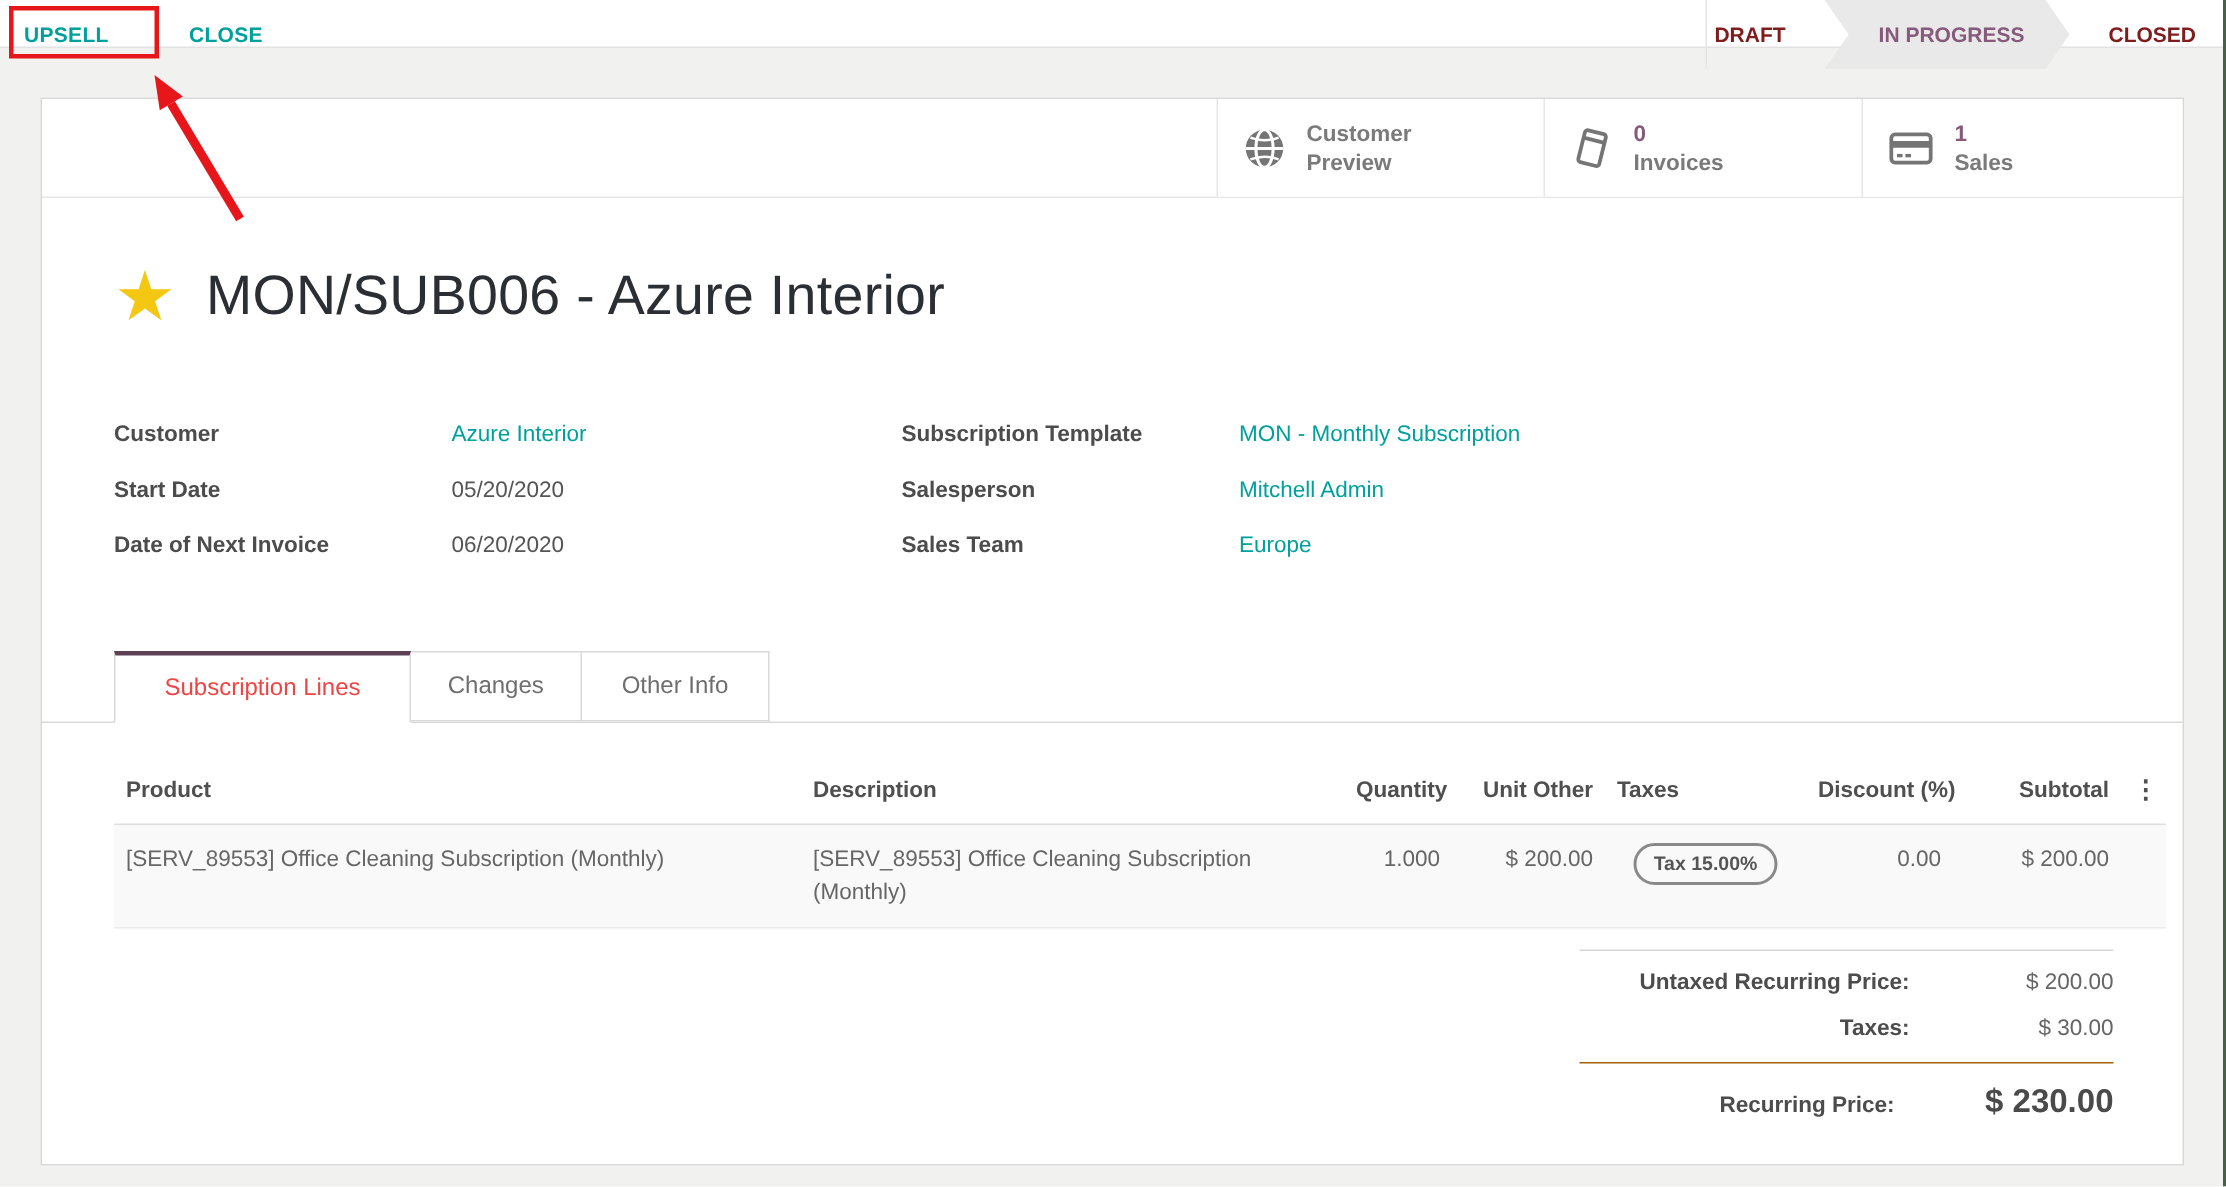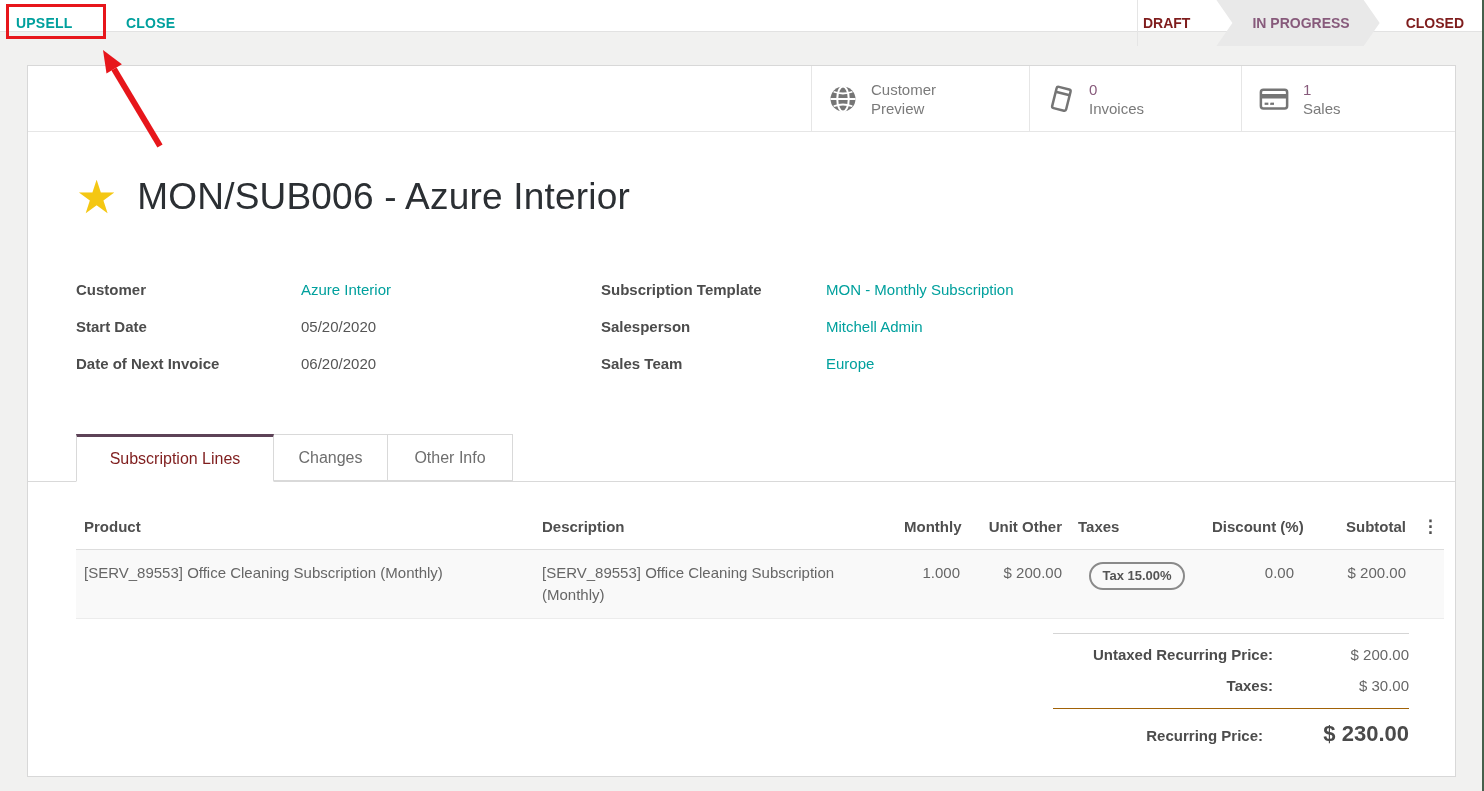--- a/index.html
+++ b/index.html
@@ -63,21 +63,21 @@
     border-bottom:1px solid #e6e6e6;
   }
   .stat-buttons { position:absolute; right:0; top:0; height:65px; display:flex; }
   .stat-button {
     height:65px; display:flex; align-items:center; gap:13px;
     padding:0 16px; border:none; border-left:1px solid #e6e6e6;
     background:#fff; cursor:pointer; text-align:left;
     font-family:"Liberation Sans", sans-serif;
   }
   .stat-button .sicon { flex:0 0 auto; display:block; }
-  .stat-text { display:flex; flex-direction:column; justify-content:flex-end; }
+  .stat-text { display:flex; flex-direction:column; justify-content:flex-end;font-weight:bold; }
   .stat-count { font-size:15px; color:#875A7B; line-height:19px; }
   .stat-label { font-size:15px; color:#7a7a7a; line-height:19px; width:92px; }
   .stat-btn-cp { width:218px; }
   .stat-btn-inv { width:212px; }
   .stat-btn-sales { width:214px; }
 
   
   .title-row {
     position:absolute; left:48px; top:108px;
     display:flex; align-items:center; gap:20px;
@@ -106,21 +106,21 @@
   .tab {
     display:flex; align-items:center; justify-content:center;
     font-size:16px; color:#6e6e6e; background:#fff; cursor:pointer;
     border:1px solid #d9d9d9; border-left-width:0; position:relative;
   }
   .tab:first-child { border-left-width:1px; }
   .tab-lines { width:198px; }
   .tab-changes { width:114px; }
   .tab-other { width:125px; }
   .tab.active {
-    color:#7f1d1d; border-top:3px solid #5d4257; margin-bottom:-1px;
+    color:#ef4444; border-top:3px solid #5d4257; margin-bottom:-1px;
     border-bottom:1px solid #fff;
   }
 
   
   .lines-table {
     position:absolute; left:48px; top:440px; width:1335px;
     border-collapse:collapse; table-layout:fixed;
     font-size:15px;
   }
   .lines-table th {
@@ -269,21 +269,21 @@
       <col style="width:102px">
         <col style="width:134px">
         <col style="width:98px">
       <col style="width:112px">
         <col style="width:30px">
     </colgroup>
     <thead>
       <tr>
         <th>Product</th>
         <th>Description</th>
-        <th class="col-num">Monthly</th>
+        <th class="col-num">Quantity</th>
         <th class="col-num">Unit Other</th>
         <th class="col-tax">Taxes</th>
         <th class="col-num">Discount (%)</th>
         <th class="col-num">Subtotal</th>
         <th class="kebab-icon"></th>
       </tr>
     </thead>
     <tbody>
       <tr>
         <td>[SERV_89553] Office Cleaning Subscription (Monthly)</td>

